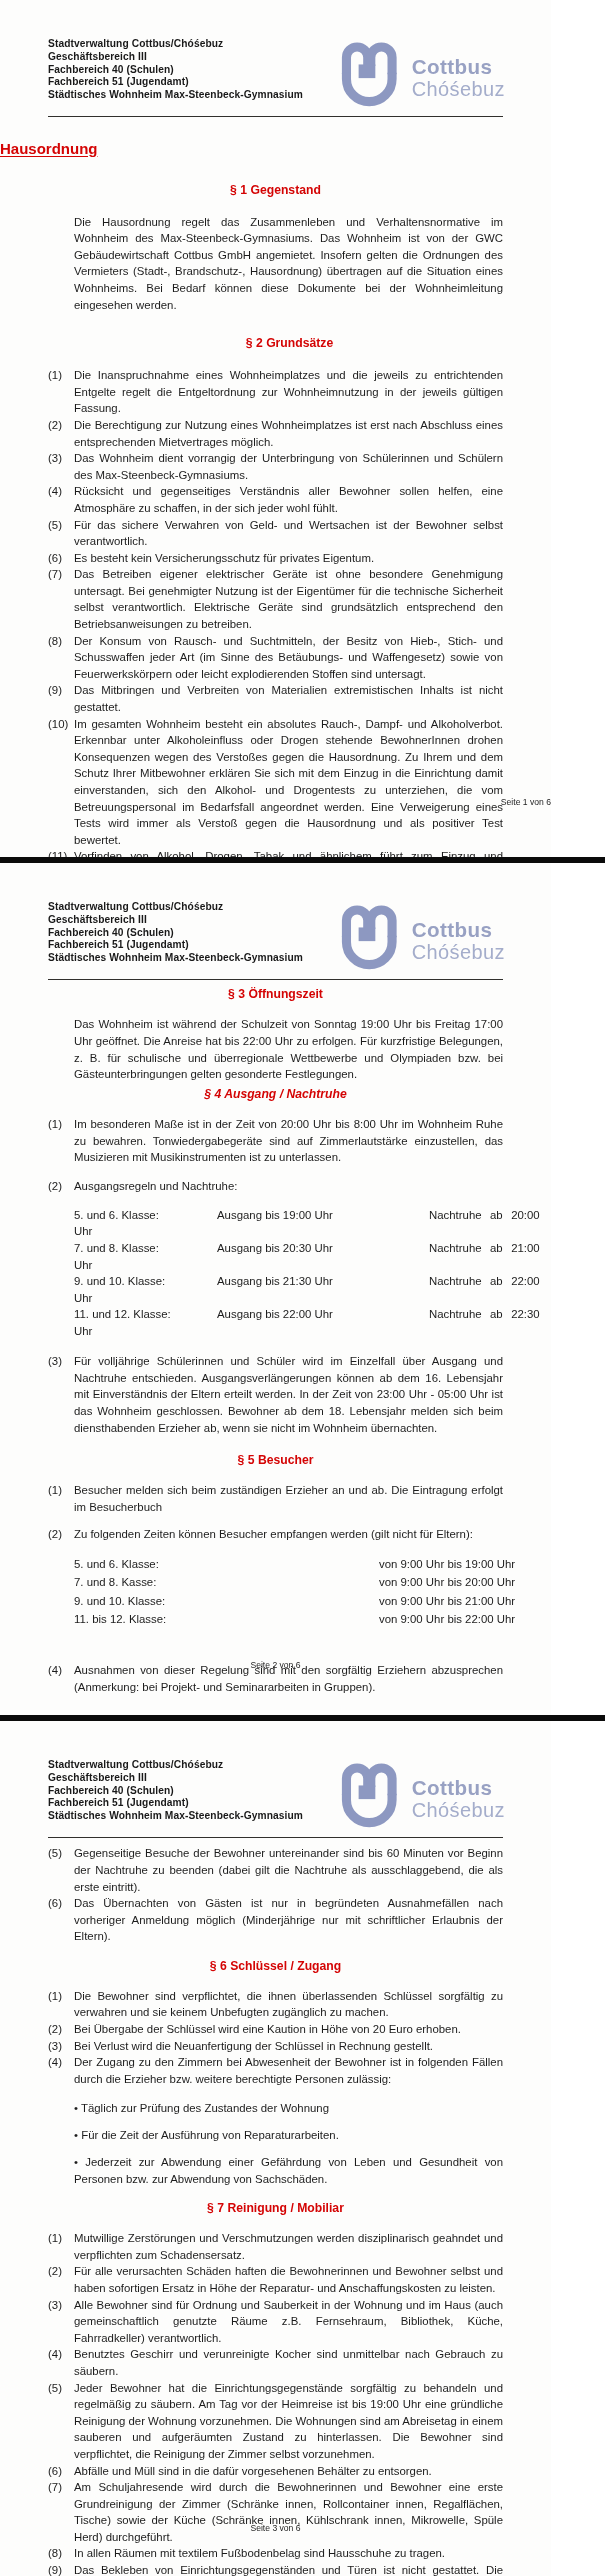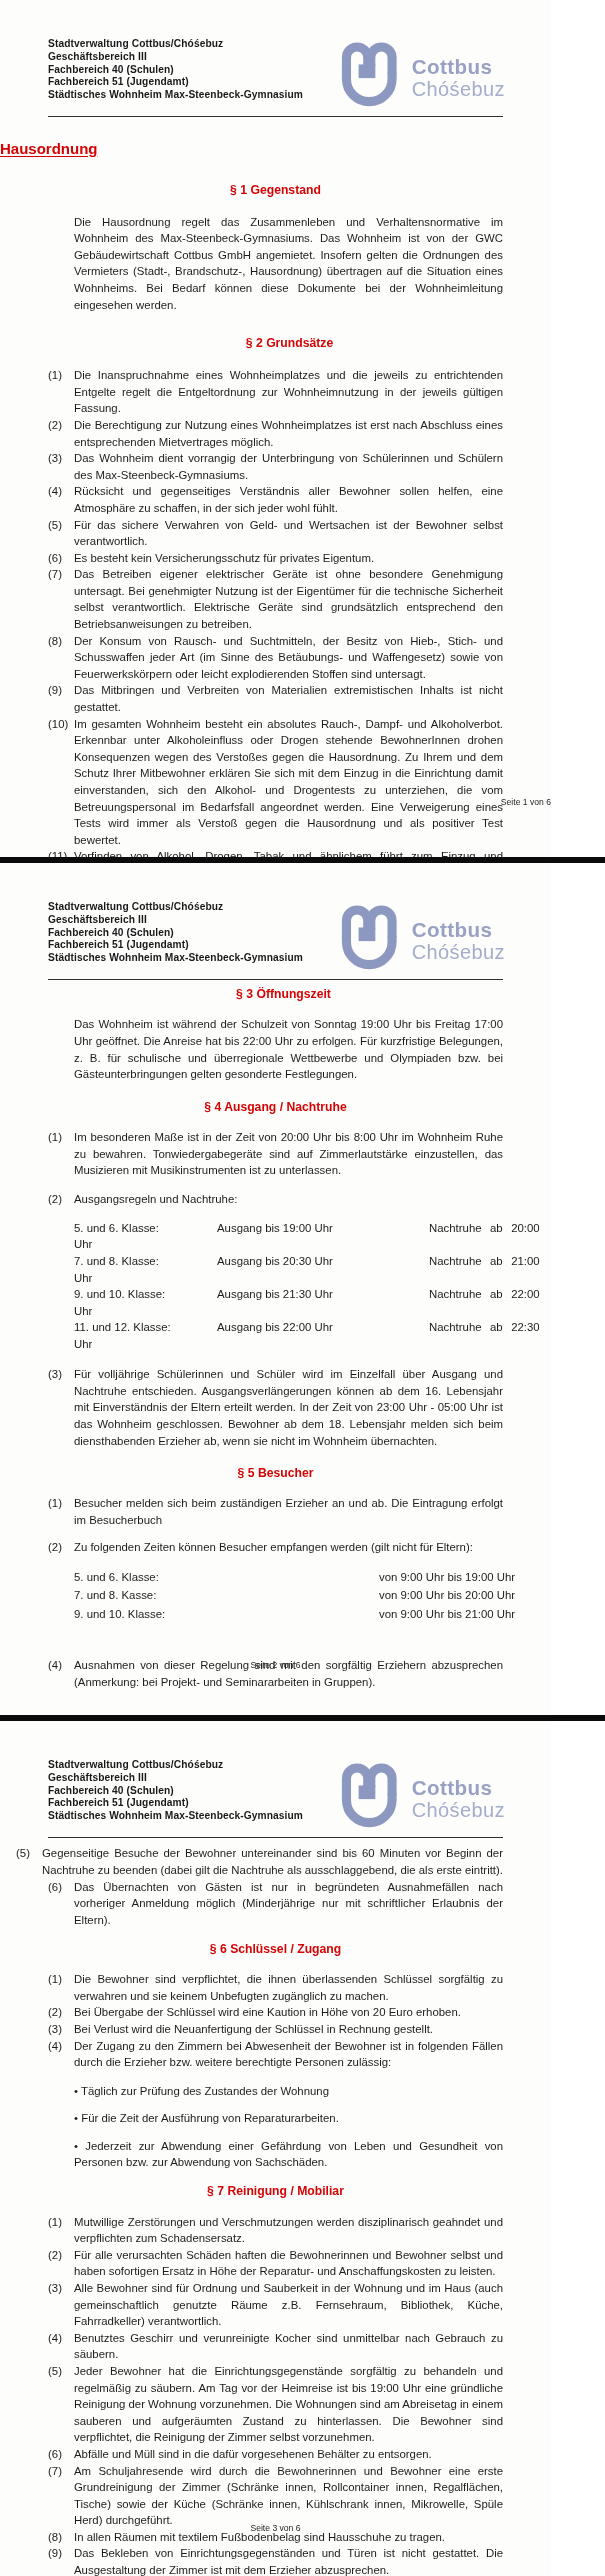--- a/index.html
+++ b/index.html
@@ -36,22 +36,22 @@
   .ta-n{margin-left:auto;word-spacing:5.3px;padding-right:6.1px;white-space:nowrap;}
   .ta-wrap{margin:0 48px 0 74px;font-size:11.4px;line-height:16.6px;}
 
   
   .tb-row{display:flex;margin:0 48px 0 74px;font-size:11.4px;line-height:18.3px;}
   .tb-k{width:305px;flex:none;}
   .tb-z{flex:1;white-space:nowrap;}
 
   .bullet{margin:0 48px 10.7px 74px;font-size:11.4px;line-height:16.6px;text-align:justify;}
 
-  .footer{position:absolute;left:0;right:0;text-align:center;font-size:8.6px;color:#242424;} .mt10{margin-top:7.6px;margin-left:16px;} .mt14{margin-top:10.7px;} .mt16{margin-top:12.2px;}
-  .mt18{margin-top:13.7px;} .mt20{margin-top:15.2px;} .mt22{margin-top:17px;} .mt24{margin-top:17px;} .mt30{margin-top:23px;margin-left:28px;} .mt34{margin-top:26px;} .mt44{margin-top:34px;}
+  .footer{position:absolute;left:0;right:0;text-align:center;font-size:8.6px;color:#242424;} .mt10{margin-top:7.6px;} .mt14{margin-top:10.7px;} .mt16{margin-top:12.2px;}
+  .mt18{margin-top:13.7px;} .mt20{margin-top:15.2px;} .mt22{margin-top:17px;} .mt24{margin-top:4px;font-style:italic;} .mt30{margin-top:23px;margin-left:28px;} .mt34{margin-top:26px;} .mt44{margin-top:34px;}
 </style>
 </head>
 <body>
 
 <div class="scan">
 
   <div class="page page-1">
     <div class="lh">
       <div class="lh-lines">
         <div class="lh-line">Stadtverwaltung Cottbus/Chóśebuz</div>
@@ -230,20 +230,24 @@
       <span class="tb-z">von 9:00 Uhr bis 19:00 Uhr</span>
     </div>
     <div class="tb-row">
       <span class="tb-k">7. und 8. Kasse:</span>
       <span class="tb-z">von 9:00 Uhr bis 20:00 Uhr</span>
     </div>
     <div class="tb-row">
       <span class="tb-k">9. und 10. Klasse:</span>
       <span class="tb-z">von 9:00 Uhr bis 21:00 Uhr</span>
     </div>
+    <div class="tb-row">
+      <span class="tb-k">11. bis 12. Klasse:</span>
+      <span class="tb-z">von 9:00 Uhr bis 22:00 Uhr</span>
+    </div>
 
     <div class="li mt44">
         <span class="num">(4)</span>
         <span class="lt">Ausnahmen von dieser Regelung sind mit den sorgfältig Erziehern abzusprechen (Anmerkung: bei Projekt- und Seminararbeiten in Gruppen).</span>
       </div>
 
     <div class="footer" style="top:797px;">Seite 2 von 6</div>
   </div>
 
   <div class="band"></div>

